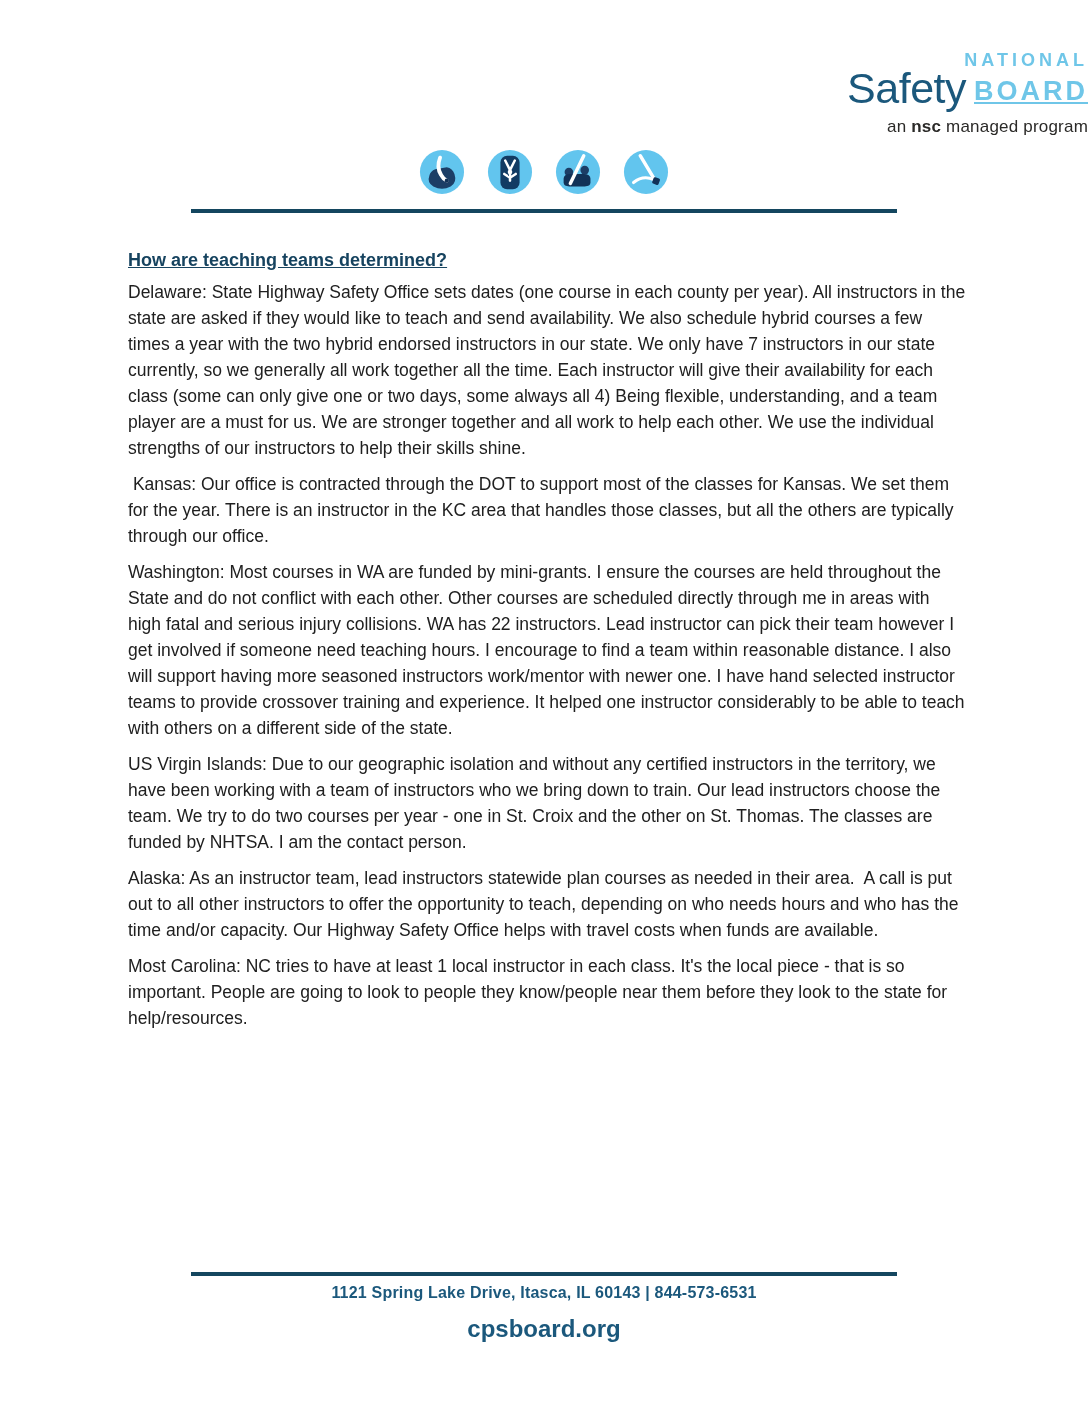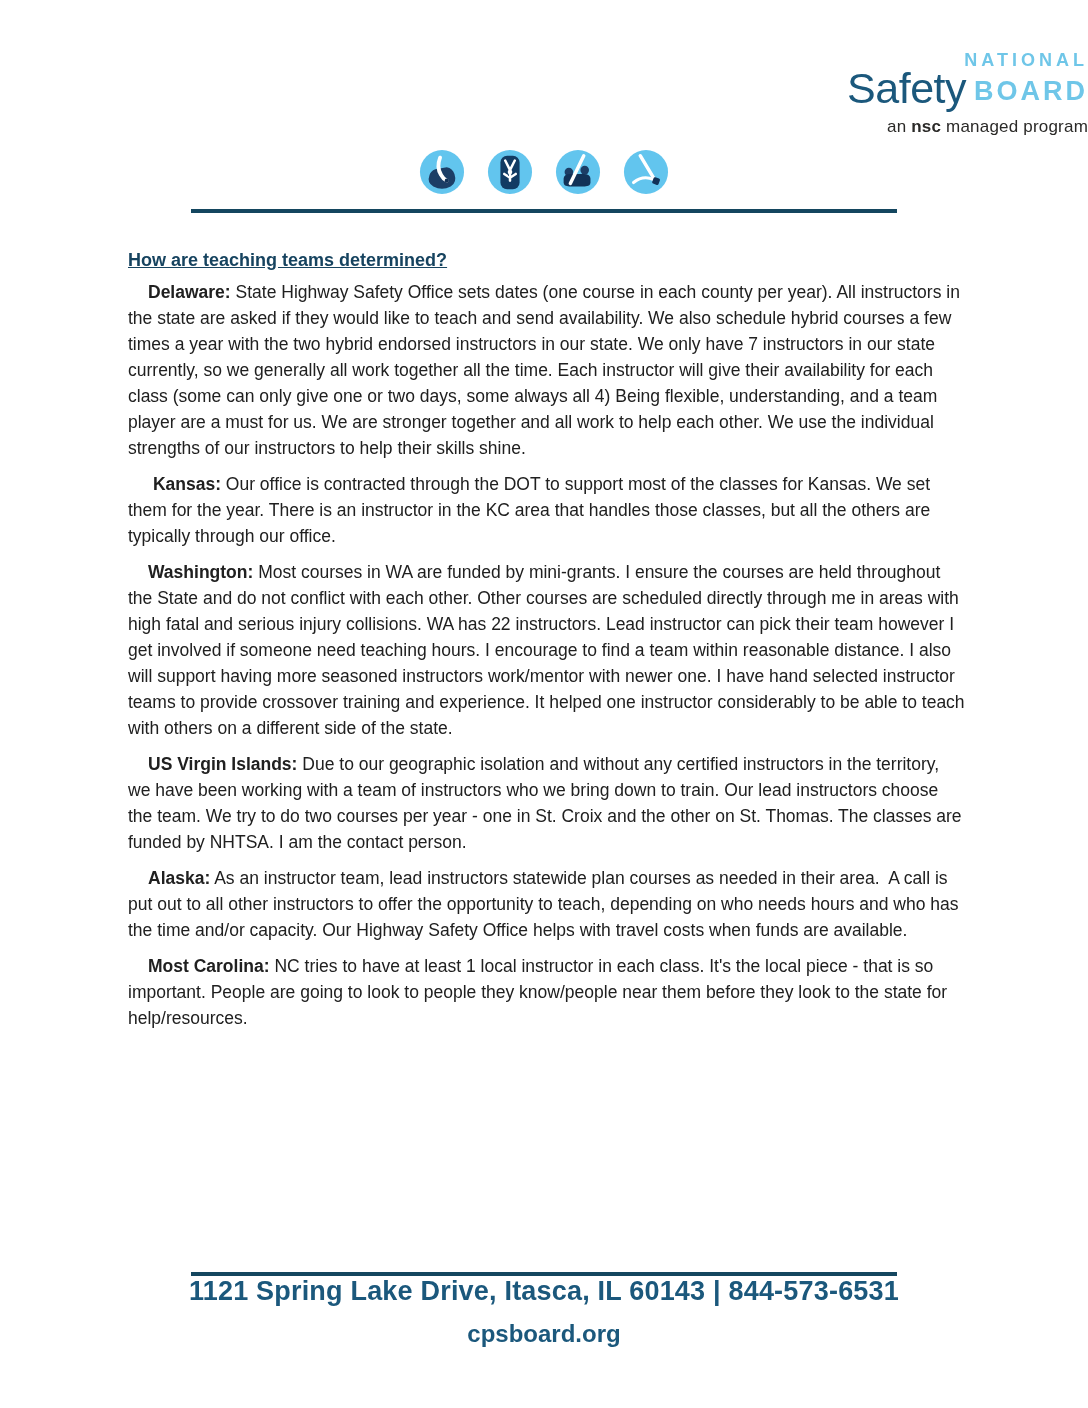--- a/index.html
+++ b/index.html
@@ -23,21 +23,21 @@
     font-size: 43px; font-weight: bold; letter-spacing: -0.5px;
     color: var(--navy); line-height: 46px;
   }
   .logo-safety-row { line-height: 38px; margin-top: -2px; }
   .logo-safety {
     font-size: 43px; font-weight: normal; letter-spacing: -0.5px;
     color: var(--navy);
   }
   .logo-board {
     font-size: 27px; font-weight: bold; letter-spacing: 3px;
-    color: var(--lightblue); margin-left: 8px; vertical-align: 3px;
+    color: var(--lightblue); margin-left: 8px; vertical-align: 3px; text-decoration: underline;
   }
   .tagline { font-size: 17px; color: #2b2a28; margin-top: 0; letter-spacing: 0.2px; }
   .tagline b { font-weight: bold; }
 
   .icons-row {
     margin-top: 12px;
     display: flex; justify-content: center; gap: 22px;
   }
   .icons-row svg { width: 46px; height: 46px; display: block; }
 
@@ -49,27 +49,27 @@
   
   main { width: 838px; margin: 34px 0 0 128px; }
   h1 {
     font-size: 18px; font-weight: bold; color: #16435f;
     line-height: 26px; margin-bottom: 6px; text-decoration: underline;
   }
   main p {
     font-size: 17.5px; line-height: 26px; margin-bottom: 10px;
     color: #202020; white-space: pre-wrap;
   }
-  main p b { font-weight: bold; margin-left: 20px; }
+  main p b { font-weight: normal; }
 
   
   footer { position: absolute; left: 0; right: 0; top: 1272px; text-align: center; }
   .footer-rule { margin: 0 auto; }
   .footer-address {
-    margin-top: 0; font-size: 27px; font-weight: bold;
+    margin-top: 8px; font-size: 16px; font-weight: bold;
     color: var(--navy); letter-spacing: 0.2px;
   }
   .footer-website {
     margin-top: 13px; font-size: 24px; font-weight: bold;
     color: var(--navy);
   }
 
   :root {
     --navy: #1b587c;
     --lightblue: #6fc6e8;

